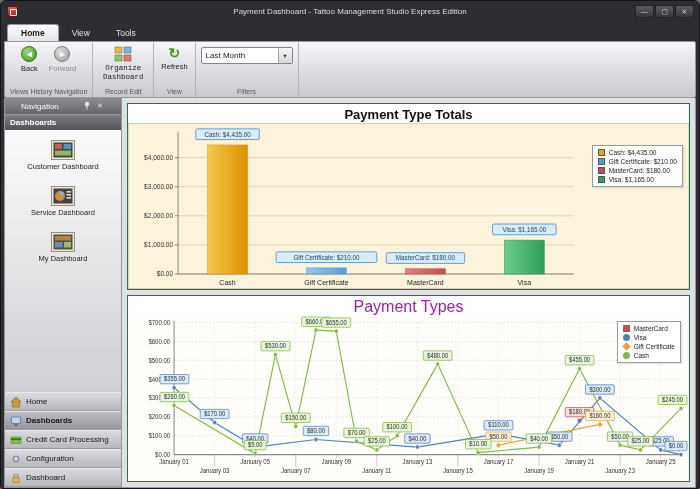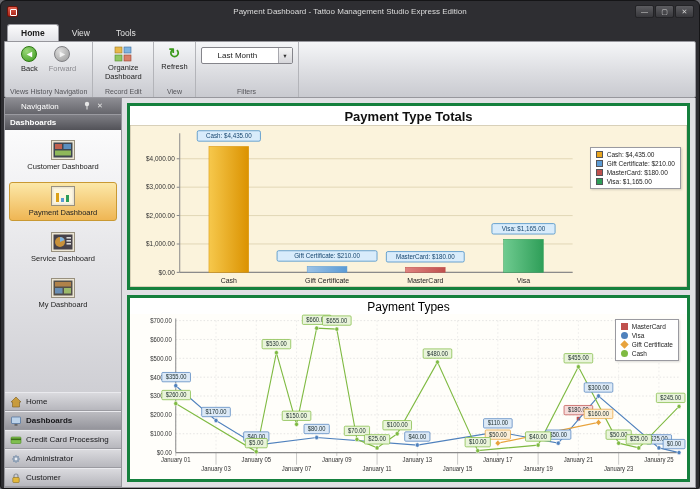--- a/index.html
+++ b/index.html
@@ -28,23 +28,23 @@
   .rgroup-buttons{flex:1;display:flex;gap:7px;align-items:flex-start;justify-content:center;}
   .rgroup-label{font-size:7px;color:#55555a;text-align:center;padding:1px 0 2px;white-space:nowrap;}
   .rbtn{display:flex;flex-direction:column;align-items:center;gap:2px;font-size:7.5px;color:#222;
         padding:1px 2px;border-radius:2px;cursor:pointer;text-align:center;}
   .rbtn.disabled{color:#8b8b90;}
   .circle-icon{width:16px;height:16px;border-radius:50%;display:flex;align-items:center;justify-content:center;
                color:#fff;font-size:9px;font-weight:bold;}
   .back-circle{background:radial-gradient(circle at 35% 30%,#9ad879,#3c9a1d);border:1px solid #2c7612;}
   .fwd-circle{background:radial-gradient(circle at 35% 30%,#dcdcdc,#9b9b9b);border:1px solid #7f7f83;color:#f2f2f2;}
   .refresh-glyph{font-size:14px;line-height:14px;color:#3c9a1d;font-weight:bold;}
-  .organize-label{width:46px;line-height:1.15;}
+  .organize-label{width:46px;line-height:1.15;font-family:Liberation Mono, monospace;}
   .dropdown{width:92px;height:17px;background:#fff;border:1px solid #85858b;border-radius:2px;
-            display:flex;align-items:center;font-size:8px;color:#222;padding-left:16px;margin-top:2px;cursor:pointer;}
+            display:flex;align-items:center;font-size:8px;color:#222;padding-left:4px;margin-top:2px;cursor:pointer;}
   .dropdown .arrow{margin-left:auto;width:14px;height:15px;background:linear-gradient(#f6f6f6,#d6d6da);
                    border-left:1px solid #a8a8ae;display:flex;align-items:center;justify-content:center;
                    font-size:5.5px;color:#333;}
   
   .content{flex:1;display:flex;background:#e0e0e4;border:1px solid #97979d;border-top:none;overflow:hidden;min-height:0;}
   
   .sidebar{width:117px;display:flex;flex-direction:column;background:#c6c6cb;border-right:1px solid #94949a;min-height:0;}
   .side-caption{height:16px;background:linear-gradient(#8e8e94,#66666c);color:#fff;font-size:8px;
                 display:flex;align-items:center;gap:3px;padding:0 16px;flex:none;}
   .side-caption .grow{flex:1;}
@@ -57,25 +57,25 @@
              font-size:7.5px;color:#222;text-align:right;border:1px solid transparent;border-radius:3px;cursor:pointer;flex:none;}
   .dash-item.selected{background:linear-gradient(#fce8a8,#efb654);border-color:#c99933;}
   .navlist{flex:none;display:flex;flex-direction:column;}
   .nav-item{height:19px;display:flex;align-items:center;gap:4px;padding:0 5px;font-size:8px;color:#17171a;
             background:linear-gradient(#dadade,#b7b7bd);border-top:1px solid #eaeaee;border-bottom:1px solid #9b9ba1;
             cursor:pointer;white-space:nowrap;overflow:hidden;}
   .nav-item.selected{background:linear-gradient(#bcbcc1,#95959c);font-weight:bold;}
   .nav-item svg{flex:none;}
   
   .main{flex:1;display:flex;flex-direction:column;gap:5px;padding:5px;min-width:0;min-height:0;}
-  .panel{flex:1;background:#fff;border:3px solid #15803d;display:flex;flex-direction:column;position:relative;
+  .panel{flex:1;background:#fff;border:1px solid #15803d;display:flex;flex-direction:column;position:relative;
          overflow:hidden;min-height:0;}
   .panel-title{text-align:center;flex:none;}
   #panel1 .panel-title{font-size:13px;font-weight:bold;color:#101010;padding:3px 0 1px;}
-  #panel2 .panel-title{font-size:12px;color:#000000;padding:2px 8px 0;}
+  #panel2 .panel-title{font-size:16px;color:#a21caf;padding:2px 8px 0;}
   .chart-wrap{flex:1;position:relative;min-height:0;}
   svg.chart{position:absolute;inset:0;width:100%;height:100%;font-family:"Liberation Sans",sans-serif;}
   .legend-box{position:absolute;background:#fff;border:1px solid #9a9aa0;padding:3px 5px;display:flex;
               flex-direction:column;gap:2px;box-shadow:1px 1px 2px rgba(0,0,0,0.15);}
   #bar-legend{top:22px;right:6px;}
   #line-legend{top:5px;right:8px;}
   .legend-row{display:flex;align-items:center;gap:4px;font-size:6.5px;color:#222;white-space:nowrap;}
   .legend-row .sw{width:7px;height:7px;border:1px solid #55555a;flex:none;}
   .legend-row .mk{width:7px;height:7px;flex:none;border-radius:50%;}
   .legend-row .mk.square{border-radius:0;}
@@ -180,30 +180,20 @@
         <div class="dash-item">
           <svg width="24" height="20" viewBox="0 0 24 20">
             <rect x="0.5" y="0.5" width="23" height="19" fill="#ece6d4" stroke="#98907e"></rect>
             <rect x="2.5" y="2.5" width="19" height="15" fill="#3f4650"></rect>
             <rect x="4" y="4" width="7" height="5" fill="#c0614f"></rect>
             <rect x="12.5" y="4" width="7.5" height="5" fill="#5b8fc0"></rect>
             <rect x="4" y="10.5" width="16" height="5" fill="#8fb85a"></rect>
           </svg>
           <span>Customer Dashboard</span>
         </div>
-        <div class="dash-item selected">
-          <svg width="24" height="20" viewBox="0 0 24 20">
-            <rect x="0.5" y="0.5" width="23" height="19" fill="#ece6d4" stroke="#98907e"></rect>
-            <rect x="2.5" y="2.5" width="19" height="15" fill="#fdf6e0"></rect>
-            <rect x="5" y="7" width="3" height="9" fill="#dba018"></rect>
-            <rect x="10" y="12" width="3" height="4" fill="#5b9bd5"></rect>
-            <rect x="15" y="9" width="3" height="7" fill="#2e9e58"></rect>
-          </svg>
-          <span>Payment Dashboard</span>
-        </div>
         <div class="dash-item">
           <svg width="24" height="20" viewBox="0 0 24 20">
             <rect x="0.5" y="0.5" width="23" height="19" fill="#ece6d4" stroke="#98907e"></rect>
             <rect x="2.5" y="2.5" width="19" height="15" fill="#46424a"></rect>
             <circle cx="9" cy="10" r="5" fill="#c8913a"></circle>
             <path d="M9 10 L9 5 A5 5 0 0 1 13.6 8 Z" fill="#7fb3e0"></path>
             <rect x="15.5" y="5" width="4.5" height="1.6" fill="#d8d8d8"></rect>
             <rect x="15.5" y="8" width="4.5" height="1.6" fill="#d8d8d8"></rect>
             <rect x="15.5" y="11" width="4.5" height="1.6" fill="#d8d8d8"></rect>
           </svg>
@@ -241,28 +231,28 @@
             <rect x="1" y="4.5" width="10" height="1.6" fill="#3c6e1a"></rect>
           </svg>
           <span>Credit Card Processing</span>
         </div>
         <div class="nav-item">
           <svg width="12" height="12" viewBox="0 0 12 12">
             <rect x="3" y="3" width="6" height="6" fill="#8fa0b5"></rect>
             <rect x="3" y="3" width="6" height="6" fill="#8fa0b5" transform="rotate(45 6 6)"></rect>
             <circle cx="6" cy="6" r="1.4" fill="#e8eef5"></circle>
           </svg>
-          <span>Administrator</span>
+          <span>Configuration</span>
         </div>
         <div class="nav-item">
           <svg width="12" height="12" viewBox="0 0 12 12">
             <path d="M4 6 V4 a2 2 0 0 1 4 0 V6" fill="none" stroke="#8a8f96" stroke-width="1.2"></path>
             <rect x="2.8" y="5.5" width="6.4" height="5" rx="0.8" fill="#e3b83c" stroke="#8a6d1f" stroke-width="0.6"></rect>
           </svg>
-          <span>Customer</span>
+          <span>Dashboard</span>
         </div>
       </div>
     </div>
 
     <div class="main">
 
       <div class="panel" id="panel1">
         <div class="panel-title">Payment Type Totals</div>
         <div class="chart-wrap">
           <svg id="bar-svg" class="chart" viewBox="0 0 560 155" preserveAspectRatio="none">

